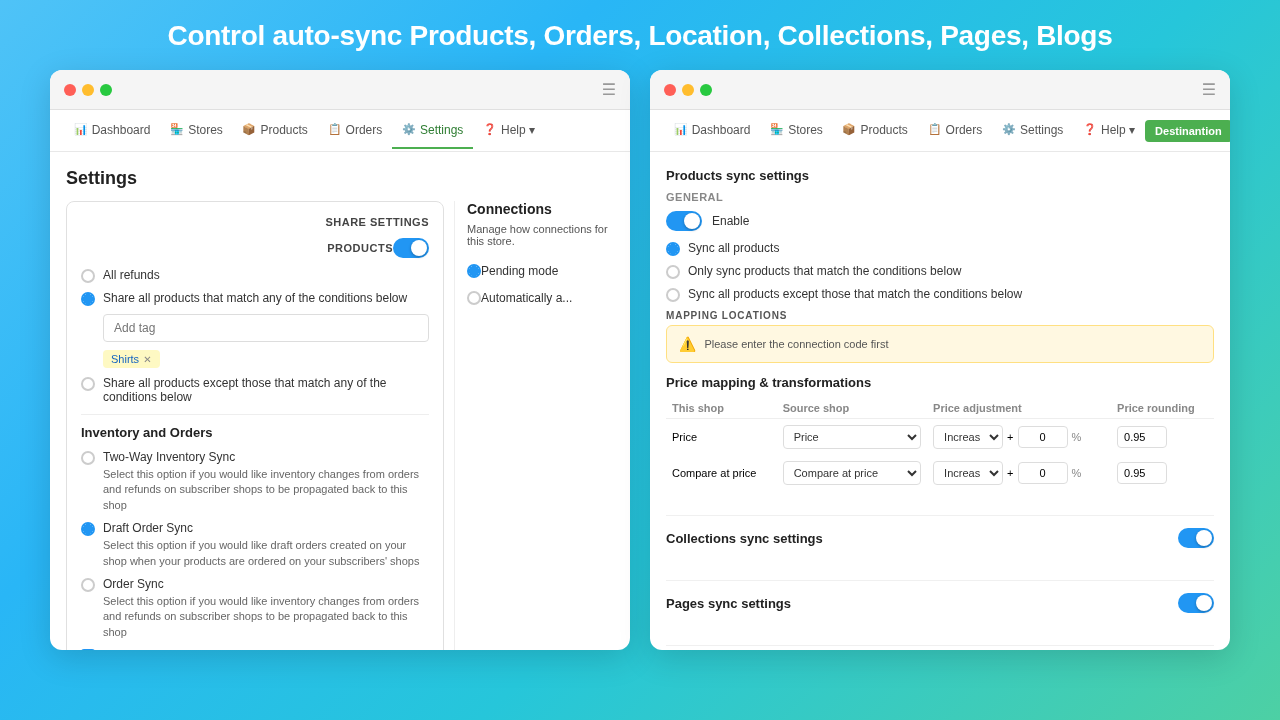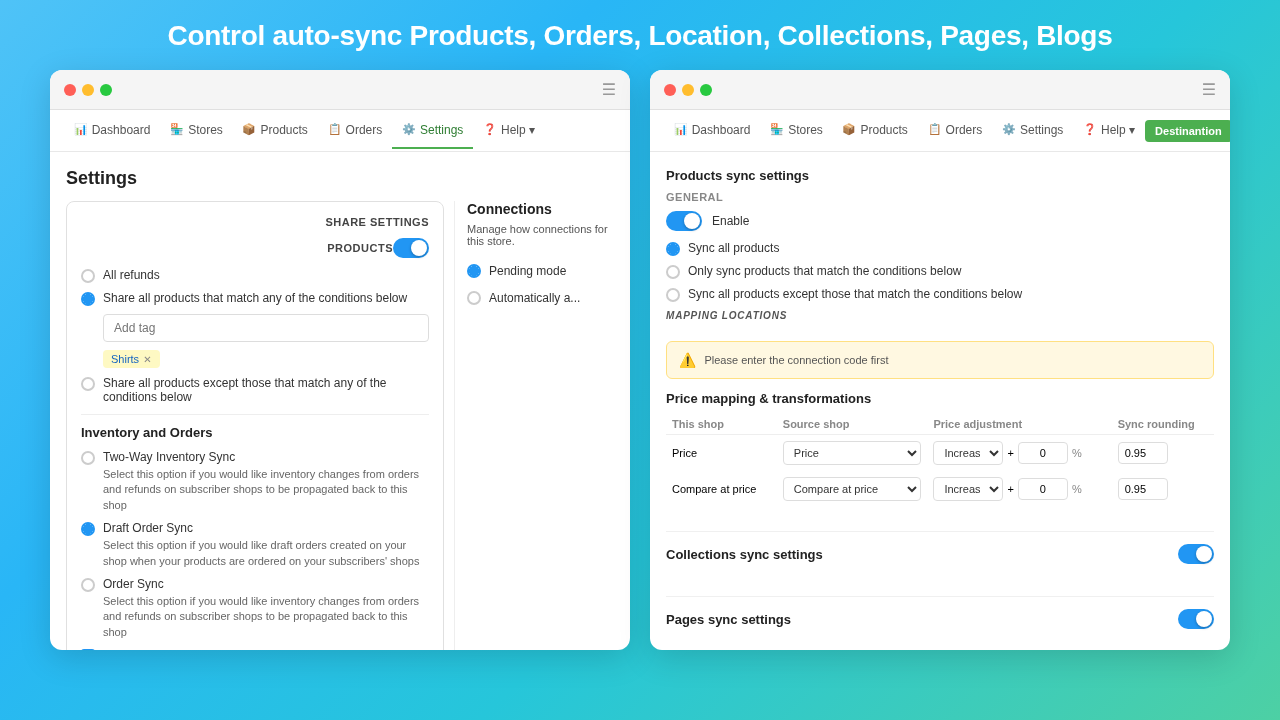--- a/index.html
+++ b/index.html
@@ -253,21 +253,21 @@
       margin-bottom: 6px;
     }
     .connections-desc {
       font-size: 11px;
       color: #555;
       margin-bottom: 10px;
     }
     .pending-item {
       display: flex;
       align-items: center;
-      gap: 8px;
+      gap: 0;
       padding: 6px 0;
       font-size: 12px;
       color: #333;
     }
     
     .sync-section {
       margin-bottom: 12px;
       padding-bottom: 24px;
       border-bottom: 1px solid #f0f0f0;
     }
@@ -317,22 +317,21 @@
     .enable-label {
       font-size: 12px;
       color: #333;
     }
     .mapping-section-title {
       font-size: 10px;
       font-weight: 700;
       color: #555;
       text-transform: uppercase;
       letter-spacing: 0.8px;
-      margin-bottom: 20px;
-      font-style: italic;
+      margin-bottom: 4px;
     }
     .warning-box {
       background: #fff8e1;
       border: 1px solid #ffe082;
       border-radius: 6px;
       padding: 10px 12px;
       display: flex;
       align-items: center;
       gap: 8px;
       margin-bottom: 12px;
@@ -616,21 +615,21 @@
         </div>
 
         <div class="price-mapping-title">Price mapping &amp; transformations</div>
 
         <table class="price-table">
           <thead>
             <tr>
               <th>This shop</th>
               <th>Source shop</th>
               <th>Price adjustment</th>
-              <th>Sync rounding</th>
+              <th>Price rounding</th>
             </tr>
           </thead>
           <tbody>
             <tr>
               <td>Price</td>
               <td>
                 <select class="price-select">
                   <option>Price</option>
                 </select>
               </td>

